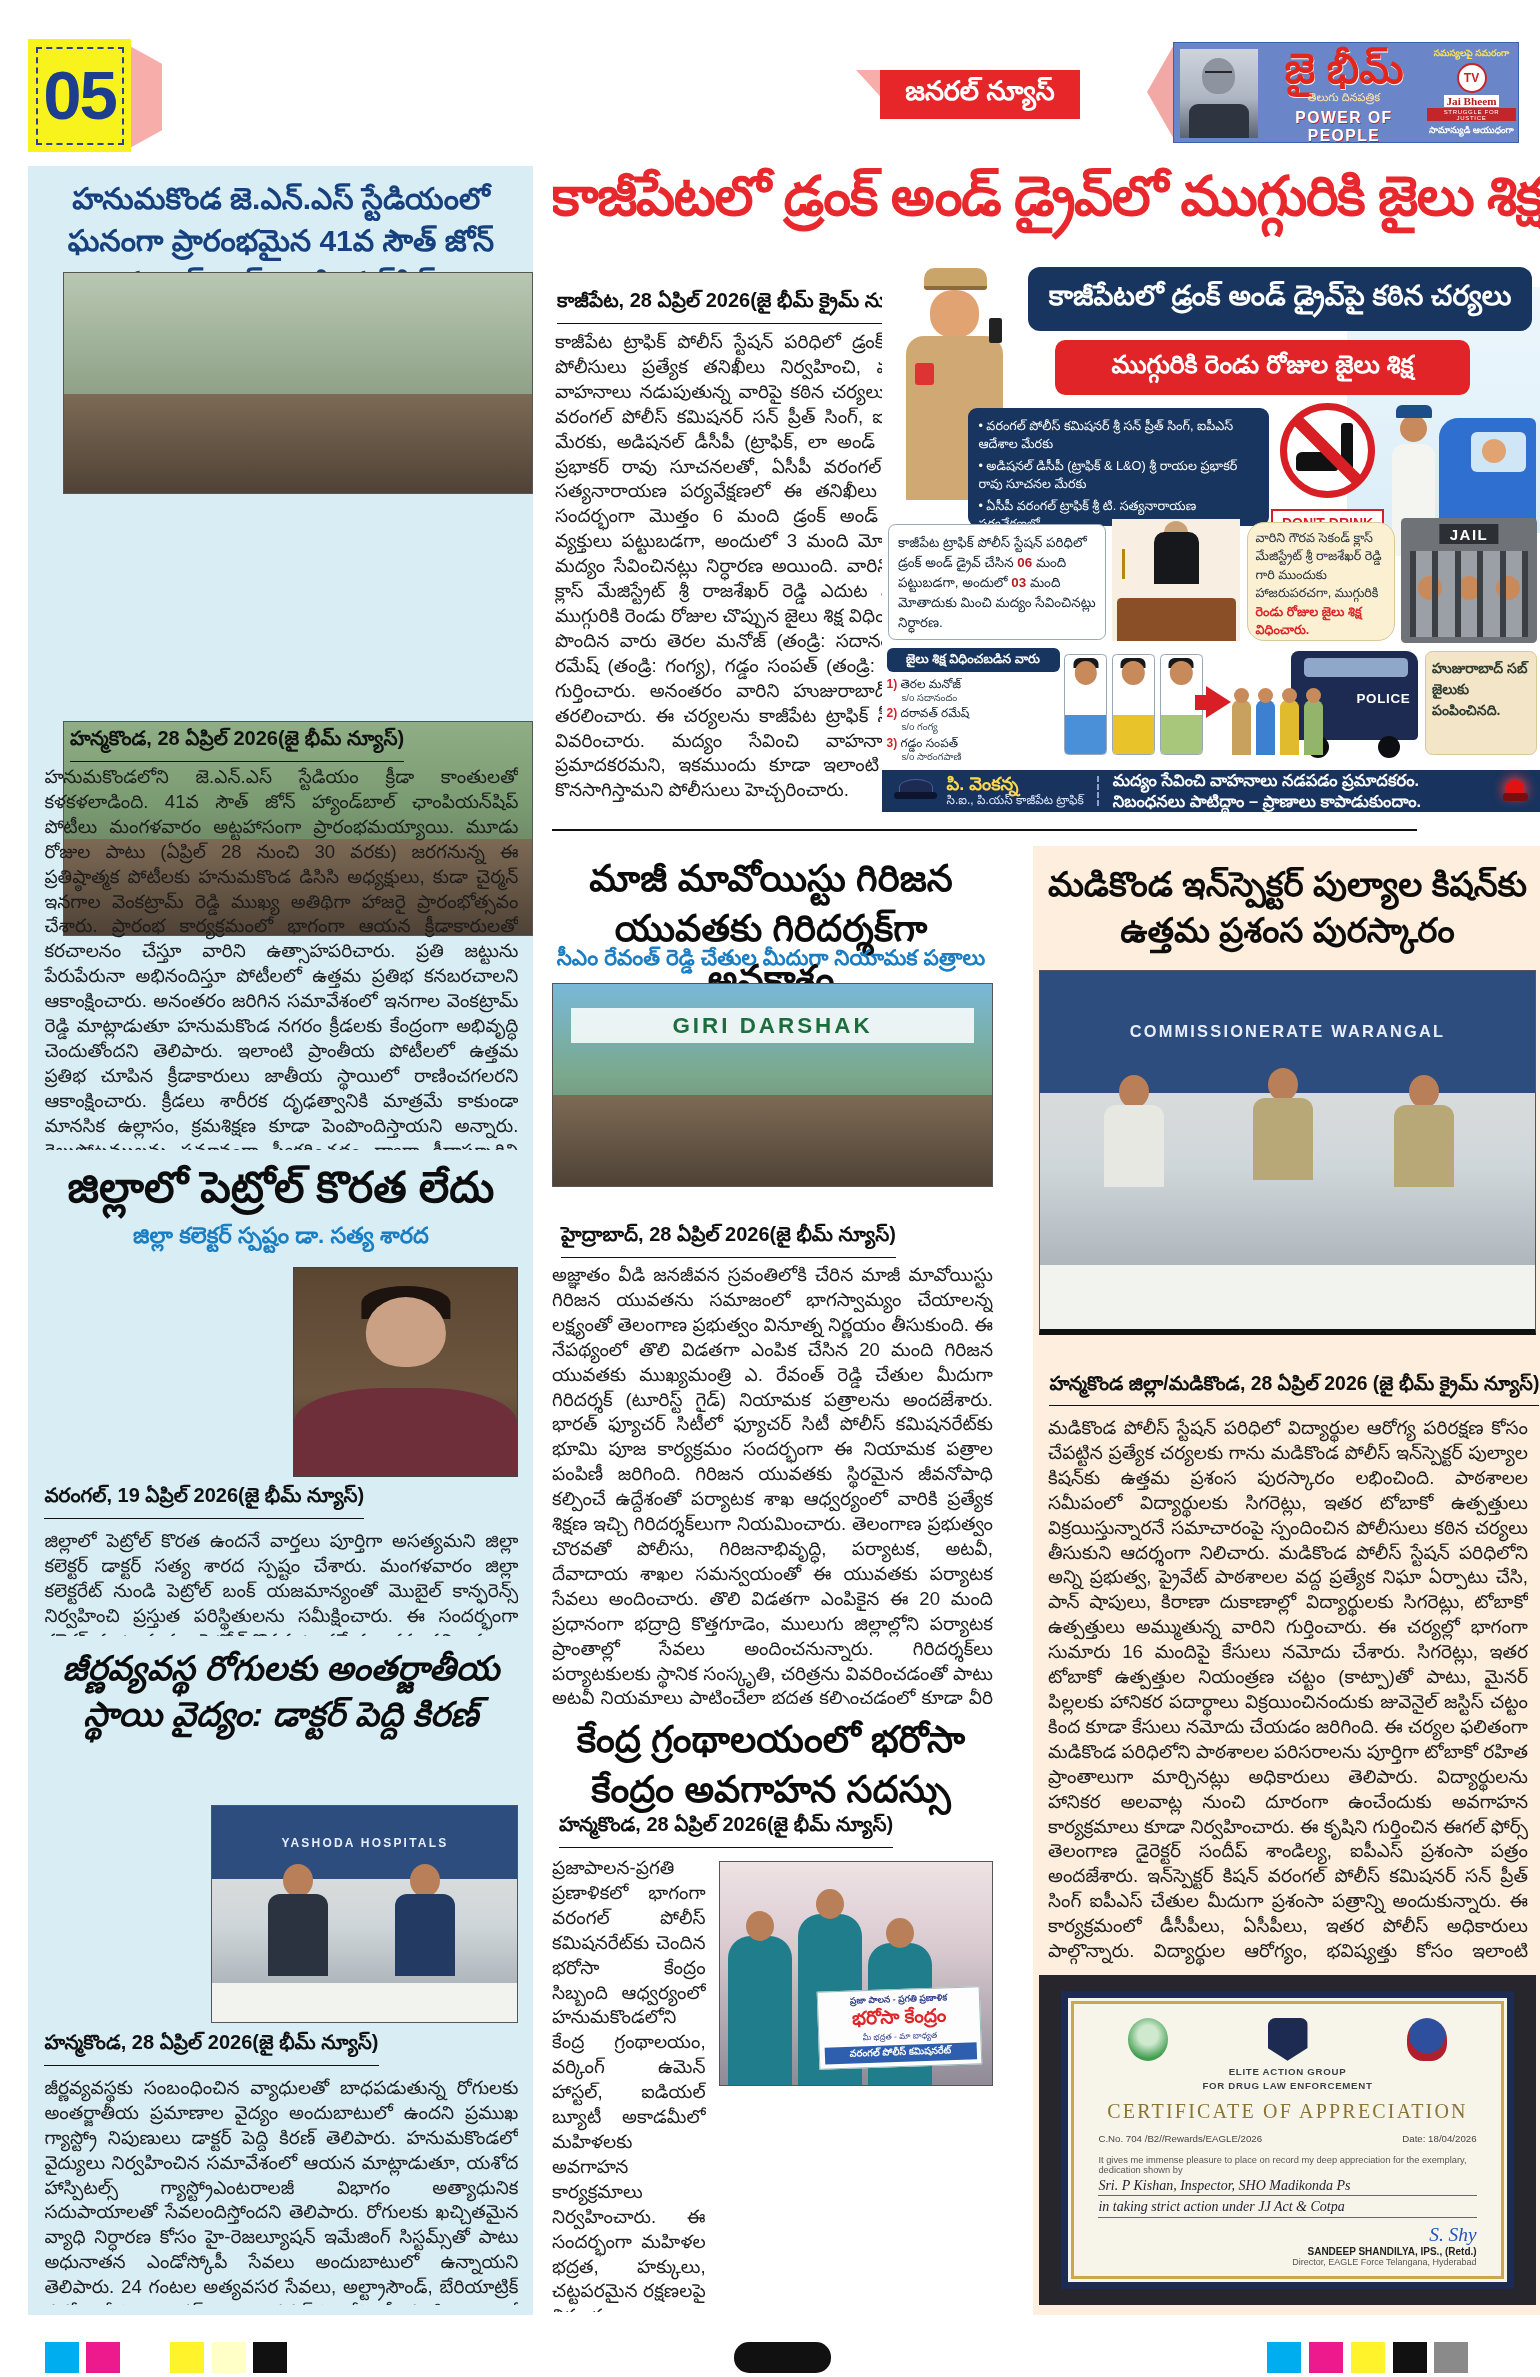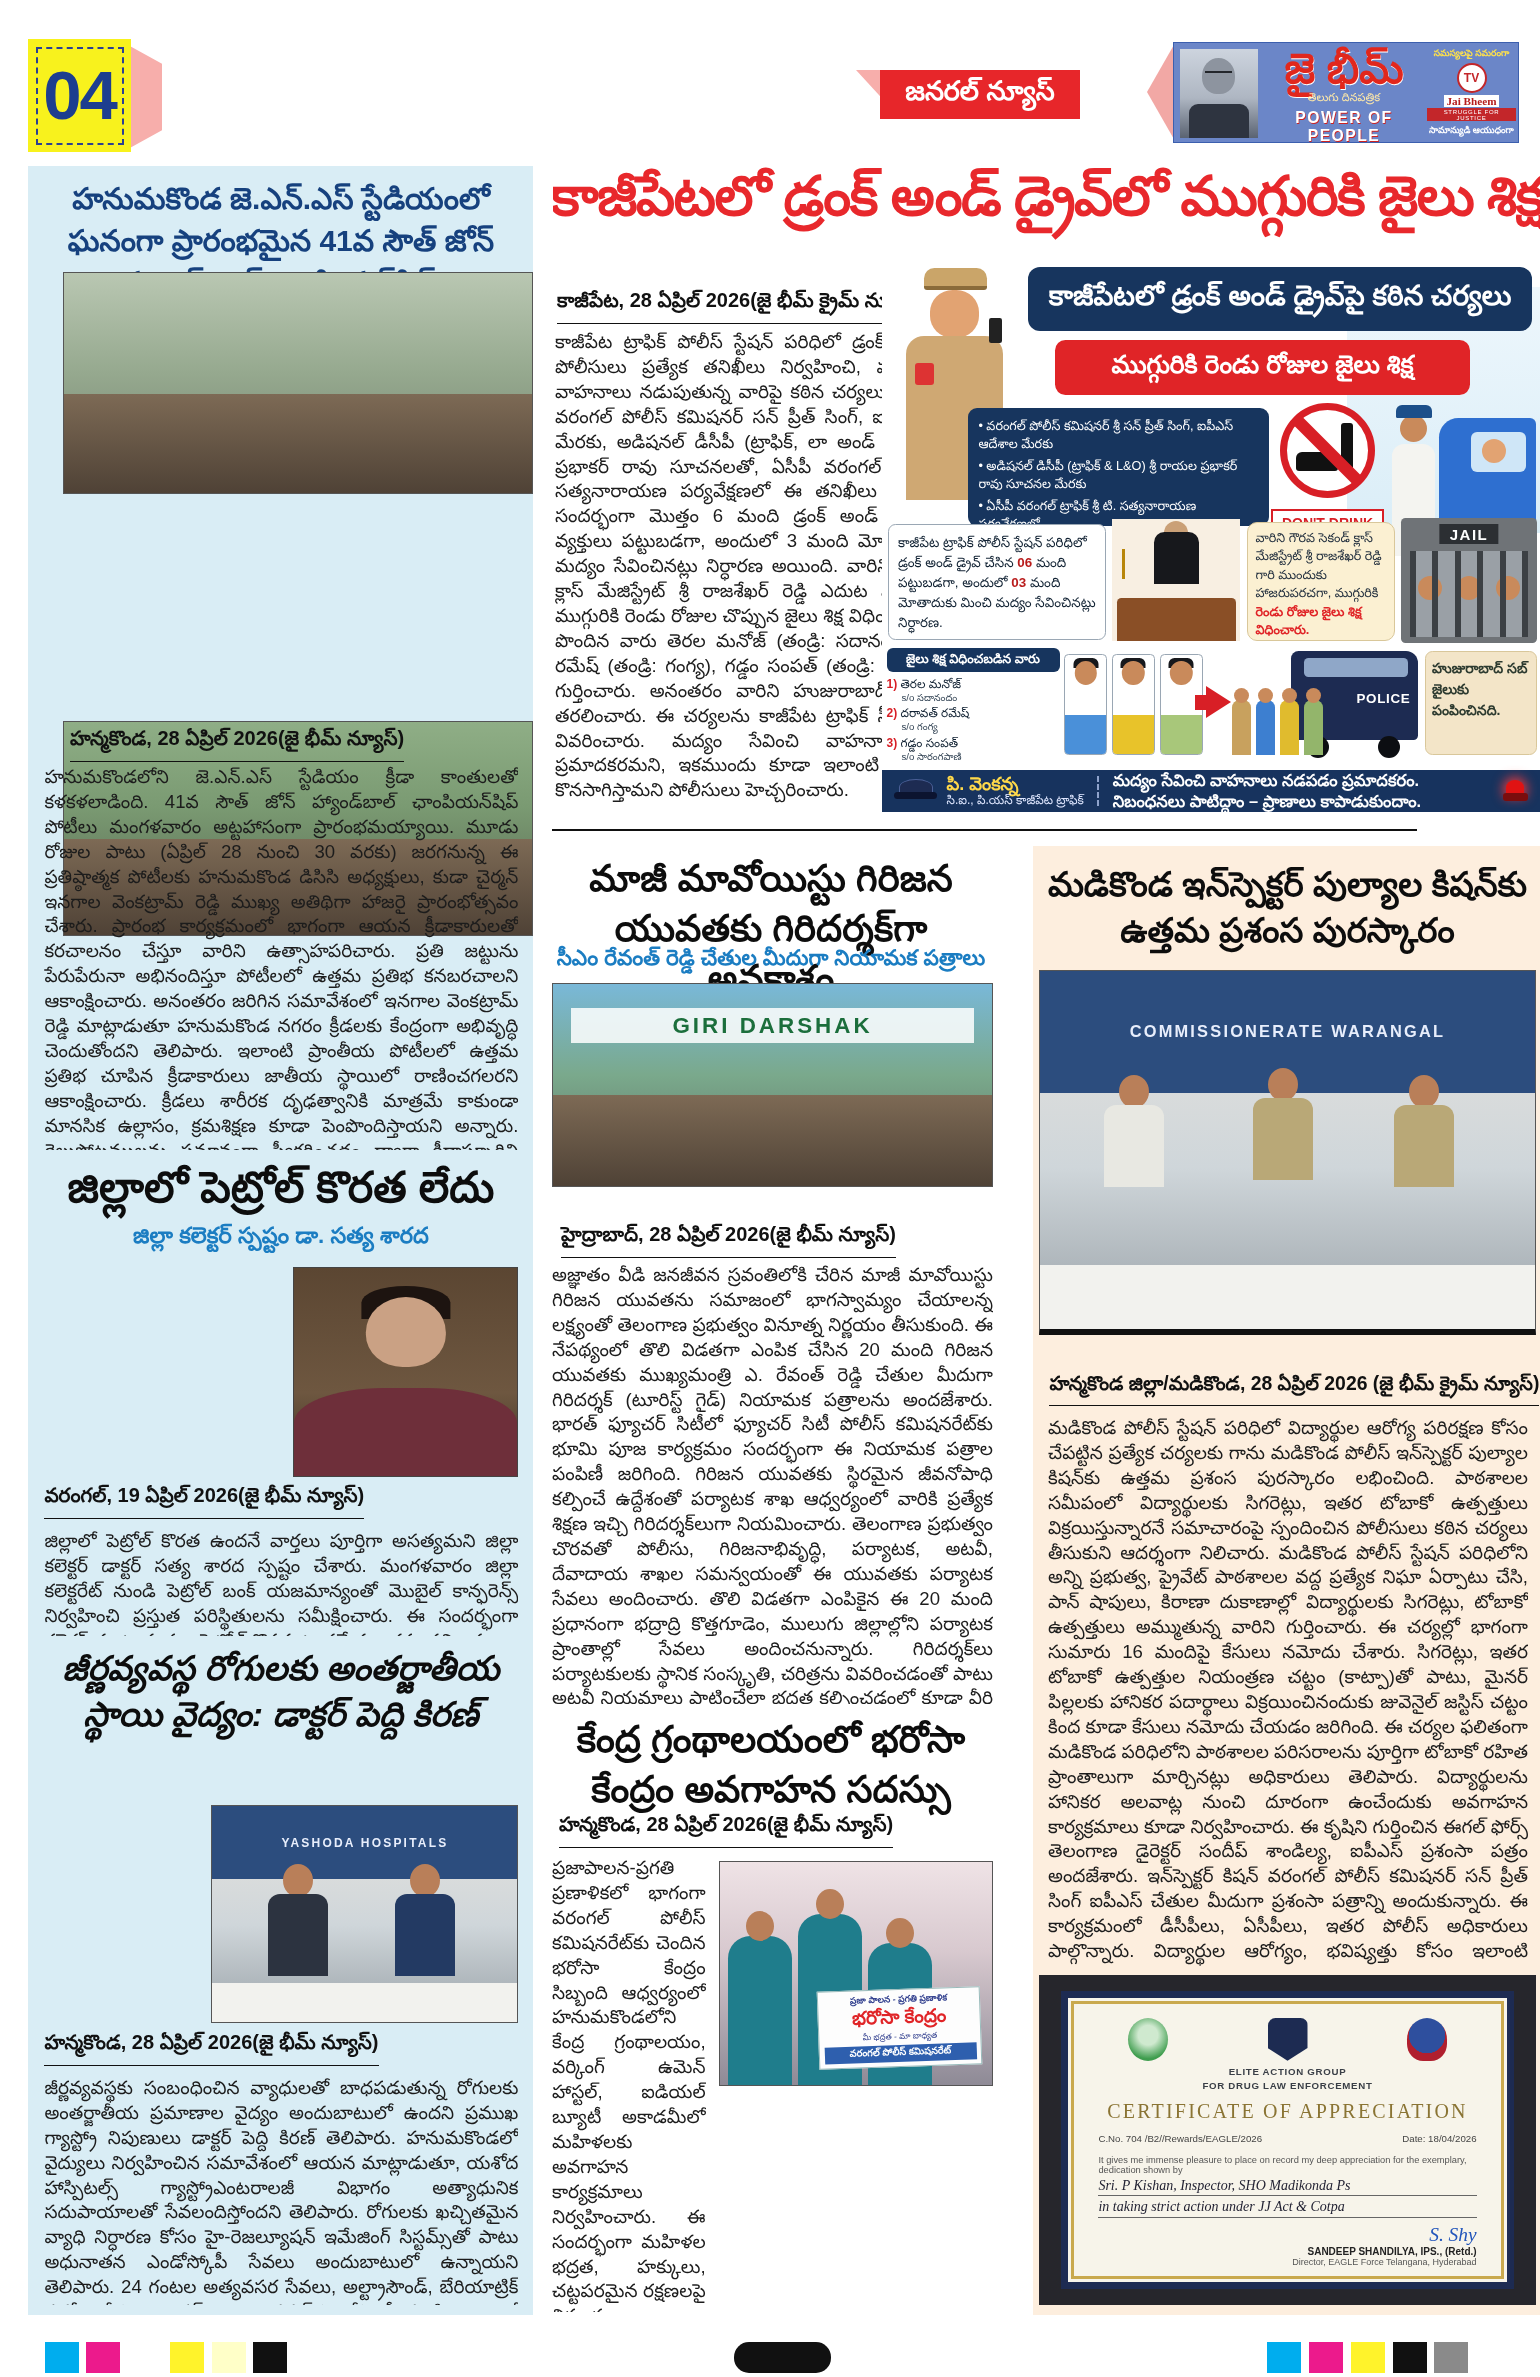--- a/index.html
+++ b/index.html
@@ -93,21 +93,21 @@
   .scene .cophead { position:absolute; left:13.4px; top:19.4px; width:27px; height:27px; background:#c98a5b; border-radius:50%; }
   .scene .copcap { position:absolute; left:9px; top:9px; width:36px; height:13.4px; background:#1c4f8a; border-radius:6px 6px 1.5px 1.5px; }
   .whitebox { position:absolute; left:6px; top:267px; width:218px; height:116px; background:#fff; border:1.5px solid #9aa7b4; border-radius:7.5px; padding:7.5px 9px; font-size:13.4px; line-height:1.5; color:#123; overflow:hidden; }
   .rednum { color:#b91c1c; font-weight:bold; }
   .judge { position:absolute; left:230px; top:262px; width:128px; height:122px; overflow:hidden; }
   .judge .wall { position:absolute; left:0; top:0; width:100%; height:100%; background:#f8efe2; }
   .judge .fig { position:absolute; left:42px; top:13.4px; width:45px; height:52px; background:#17181c; border-radius:10.4px 10.4px 0 0; }
   .judge .fhead { position:absolute; left:52px; top:1.5px; width:24px; height:24px; background:#caa077; border-radius:50%; }
   .judge .desk { position:absolute; left:4.5px; bottom:0; width:119px; height:43px; background:#8a4f26; border-radius:4.5px 4.5px 0 0; }
   .judge .scale { position:absolute; left:10.4px; top:30px; width:22.4px; height:30px; border-left:3px solid #b8860b; }
-  .creambox { position:absolute; left:365px; top:265px; width:148px; height:119px; background:#fbf0d2; border:1.5px solid #d9c79a; border-radius:10px; padding:6px 7.5px; font-size:12.7px; line-height:1.45; color:#23303f; overflow:hidden; }
+  .creambox { position:absolute; left:365px; top:265px; width:148px; height:119px; background:#fbf0d2; border:1.5px solid #d9c79a; border-radius:17px; padding:6px 7.5px; font-size:12.7px; line-height:1.45; color:#23303f; overflow:hidden; }
   .credred { color:#e02427; font-weight:bold; }
   .jail { position:absolute; left:519px; top:261px; width:136px; height:125px; background:#6f7377; border-radius:4.5px; overflow:hidden; }
   .jail .top { position:absolute; left:50%; top:6px; transform:translateX(-50%); background:#2c2f33; color:#fff; font-weight:bold; font-size:15px; padding:1.5px 10.4px; letter-spacing:1.5px; }
   .jail .cell { position:absolute; left:9px; top:33px; right:9px; bottom:6px; background:#9aa0a6; }
   .jail .heads { position:absolute; left:0; right:0; top:25px; display:flex; justify-content:space-around; }
   .jail .heads i { width:24px; height:24px; background:#c98a5b; border-radius:50%; }
   .jail .bars { position:absolute; inset:0; background:repeating-linear-gradient(90deg,#3c4044 0 6px,transparent 6px 22.4px); }
   .slist { position:absolute; left:4.5px; top:391px; width:173px; height:112px; }
   .slist .sttl { background:#17355e; color:#fff; font-weight:bold; font-size:12.7px; padding:3.7px 6px; border-radius:6px; text-align:center; margin-bottom:4.5px; white-space:nowrap; overflow:hidden; }
   .slist .row { font-size:12px; line-height:1.25; margin-bottom:2.2px; color:#123; }
@@ -173,21 +173,21 @@
   .regblob { position:absolute; top:2342px; left:734px; width:97px; height:31px; background:#111; border-radius:15px; }
 </style>
 </head>
 <body>
 
 <div class="page">
 
   <div class="abs pgfold"></div>
   <div class="abs pagenum">
     <div class="inner">
-        <span>04</span>
+        <span>05</span>
       </div>
   </div>
   <div class="abs chipfold"></div>
   <div class="abs chip">
       <span>జనరల్ న్యూస్</span>
     </div>
   <div class="abs mastarrow"></div>
   <div class="abs masthead">
     <div class="ambedkar">
       <div class="head"></div>

